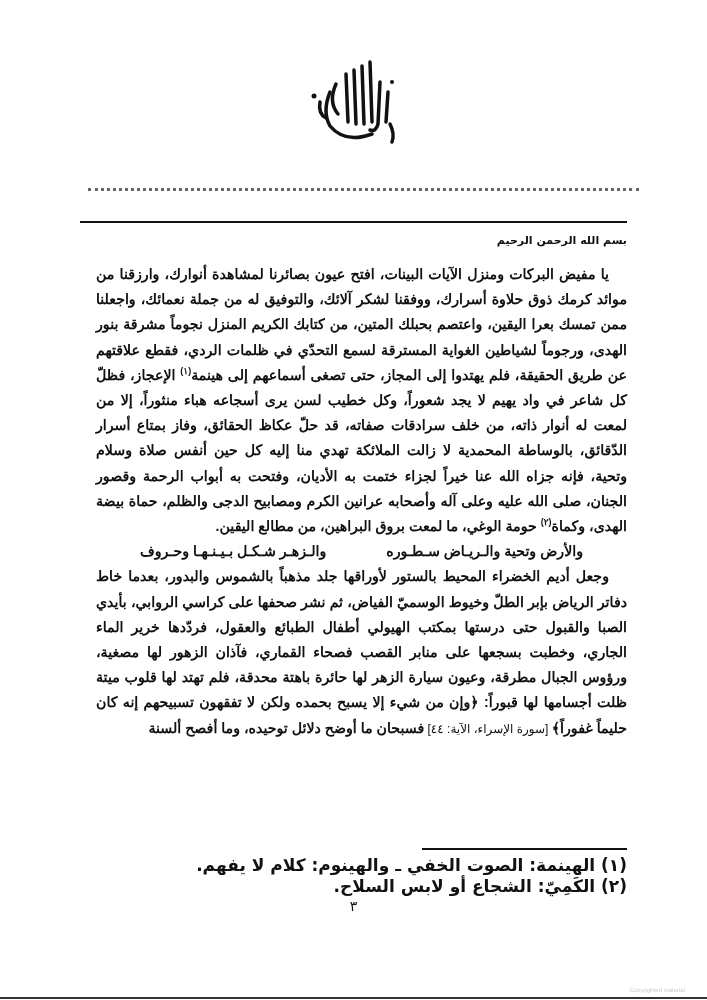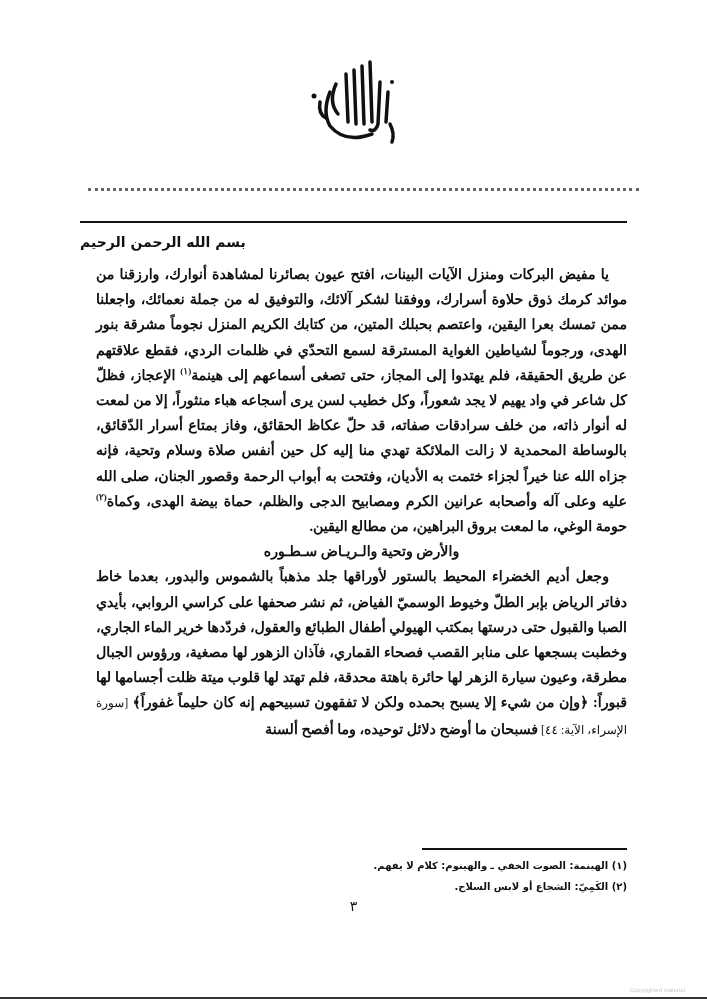--- a/index.html
+++ b/index.html
@@ -12,38 +12,38 @@
   }
   .dots {
     position: absolute; left: 88px; right: 68px; top: 188px;
     border-top: 3px dotted #666; height: 0;
   }
   .rule-top {
     position: absolute; left: 80px; right: 80px; top: 221px; height: 2px; background: #111;
   }
   .basmala {
     position: absolute; left: 80px; right: 80px; top: 234px;
-    text-align: left; font-family: "DejaVu Sans", sans-serif; font-weight: bold; font-size: 14px;
+    text-align: right; font-family: "DejaVu Sans", sans-serif; font-weight: bold; font-size: 11px;
   }
   .body {
     position: absolute; left: 96px; right: 80px; top: 262px;
     direction: rtl; text-align: justify; font-size: 14.2px; line-height: 25.2px; font-weight: bold;
-    font-family: Liberation Serif, serif;
+    font-family: Liberation Sans, sans-serif;
   }
   .body p { margin: 0; text-indent: 18px; }
   .poem {
     display: flex; justify-content: center; gap: 60px; direction: rtl; margin: 0;
   }
   sup { font-size: 9px; line-height: 0; }
   .fn-rule {
     position: absolute; right: 80px; width: 205px; top: 848px; height: 1.5px; background: #111;
   }
   .footnotes {
     position: absolute; left: 80px; right: 80px; top: 855px;
-    direction: rtl; font-size: 10px; line-height: 21px; font-weight: bold;
+    direction: rtl; font-size: 17px; line-height: 21px; font-weight: bold;
     font-family: "DejaVu Sans", sans-serif;
   }
   .footnotes div { margin: 0; }
   .page-num {
     position: absolute; left: 0; right: 0; top: 898px; text-align: center;
     font-size: 14px; font-family: "DejaVu Sans", sans-serif;
   }
   .watermark {
     position: absolute; right: 22px; top: 987px; font-size: 6px; color: #c8c8c8;
     font-family: "Liberation Sans", sans-serif;
@@ -74,20 +74,21 @@
 
 <div class="dots"></div>
 <div class="rule-top"></div>
 
 <div class="basmala">بسم الله الرحمن الرحيم</div>
 
 <div class="body">
   <p><span>يا مفيض البركات ومنزل الآيات البينات، افتح عيون بصائرنا لمشاهدة أنوارك، وارزقنا من موائد كرمك ذوق حلاوة أسرارك، ووفقنا لشكر آلائك، والتوفيق له من جملة نعمائك، واجعلنا ممن تمسك بعرا اليقين، واعتصم بحبلك المتين، من كتابك الكريم المنزل نجوماً مشرقة بنور الهدى، ورجوماً لشياطين الغواية المسترقة لسمع التحدّي في ظلمات الردي، فقطع علاقتهم عن طريق الحقيقة، فلم يهتدوا إلى المجاز، حتى تصغى أسماعهم إلى هينمة</span><sup>(١)</sup><span> الإعجاز، فظلّ كل شاعر في واد يهيم لا يجد شعوراً، وكل خطيب لسن يرى أسجاعه هباء منثوراً، إلا من لمعت له أنوار ذاته، من خلف سرادقات صفاته، قد حلّ عكاظ الحقائق، وفاز بمتاع أسرار الدّقائق، بالوساطة المحمدية لا زالت الملائكة تهدي منا إليه كل حين أنفس صلاة وسلام وتحية، فإنه جزاه الله عنا خيراً لجزاء ختمت به الأديان، وفتحت به أبواب الرحمة وقصور الجنان، صلى الله عليه وعلى آله وأصحابه عرانين الكرم ومصابيح الدجى والظلم، حماة بيضة الهدى، وكماة</span><sup>(٢)</sup><span> حومة الوغي، ما لمعت بروق البراهين، من مطالع اليقين.</span></p>
   <div class="poem">
     <span>والأرض وتحية والـريـاض سـطـوره</span>
+    <span>والـزهـر شـكـل بـيـنـهـا وحـروف</span>
   </div>
   <p><span>وجعل أديم الخضراء المحيط بالستور لأوراقها جلد مذهباً بالشموس والبدور، بعدما خاط دفاتر الرياض بإبر الطلّ وخيوط الوسميّ الفياض، ثم نشر صحفها على كراسي الروابي، بأيدي الصبا والقبول حتى درستها بمكتب الهيولي أطفال الطبائع والعقول، فردّدها خرير الماء الجاري، وخطبت بسجعها على منابر القصب فصحاء القماري، فآذان الزهور لها مصغية، ورؤوس الجبال مطرقة، وعيون سيارة الزهر لها حائرة باهتة محدقة، فلم تهتد لها قلوب ميتة ظلت أجسامها لها قبوراً: </span><span>﴿وإن من شيء إلا يسبح بحمده ولكن لا تفقهون تسبيحهم إنه كان حليماً غفوراً﴾</span><span style="font-weight:normal;font-size:12px"> [سورة الإسراء، الآية: ٤٤] </span><span>فسبحان ما أوضح دلائل توحيده، وما أفصح ألسنة</span></p>
 </div>
 
 <div class="fn-rule"></div>
 <div class="footnotes">
   <div>(١) الهينمة: الصوت الخفي ـ والهينوم: كلام لا يفهم.</div>
   <div>(٢) الكَمِيّ: الشجاع أو لابس السلاح.</div>
 </div>
 

